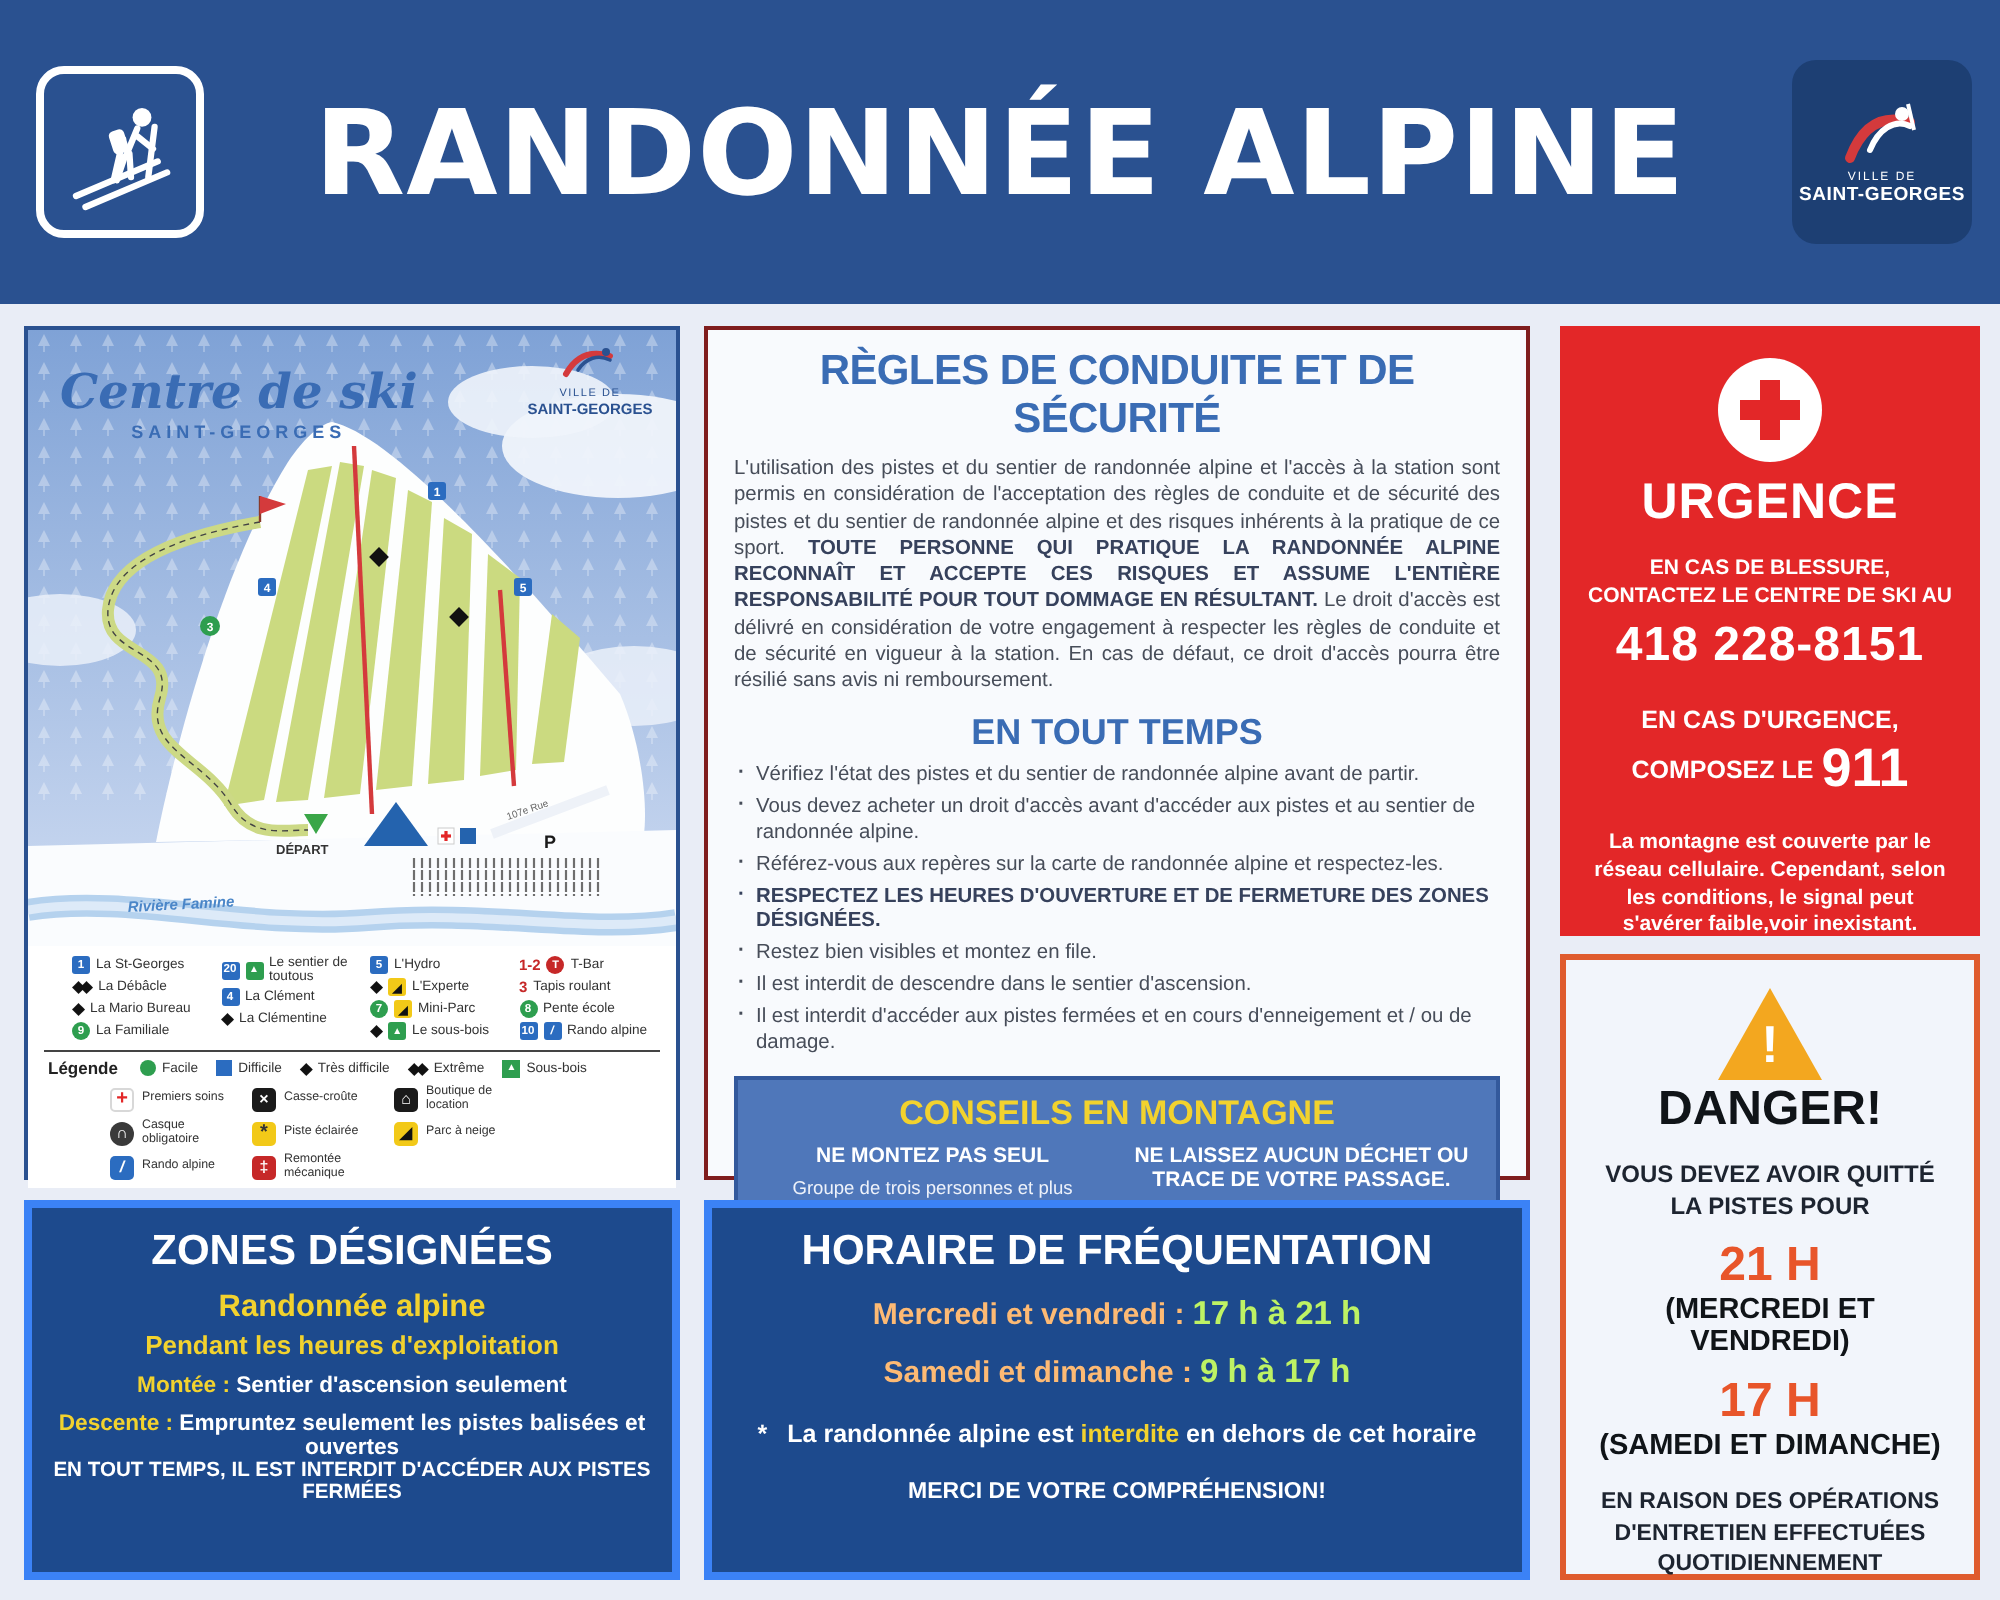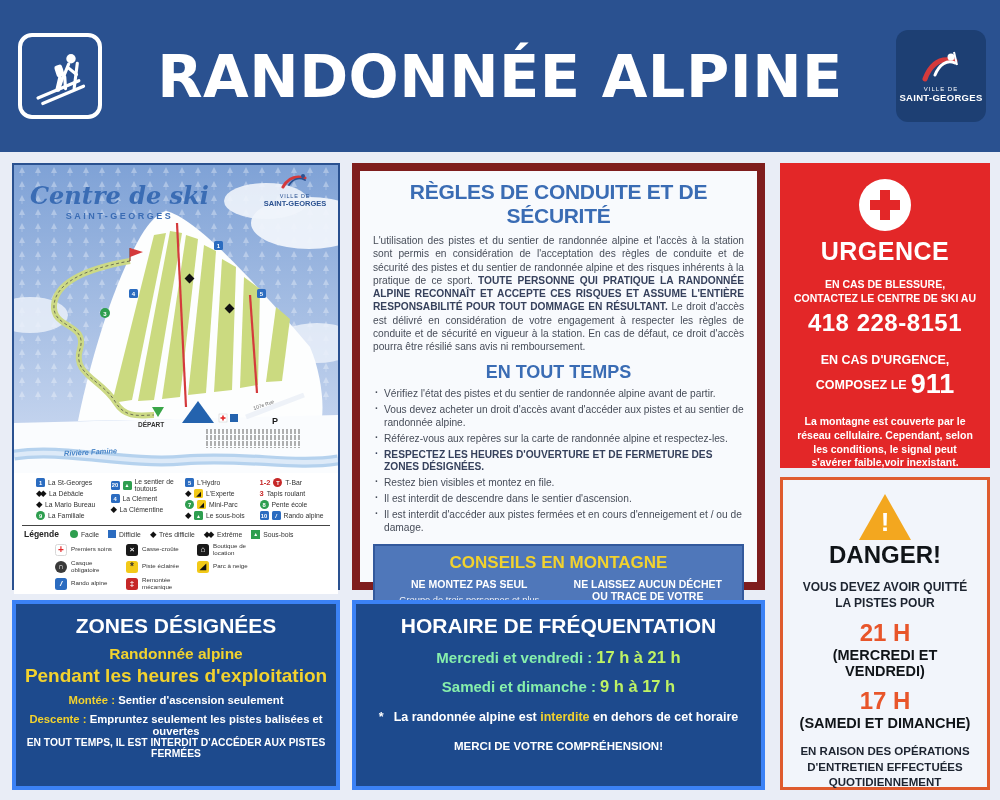--- a/index.html
+++ b/index.html
@@ -50,21 +50,21 @@
   .svc-label { font-size:6.2px; color:#333; line-height:1.05; }
   .i-aid { background:#fff; border:1px solid #d8d8d8; color:#e32728; font-size:10px; }
   .i-snack,.i-shop { background:#1a1a1a; color:#fff; }
   .i-helm { background:#3a3a3a; color:#fff; border-radius:50%; }
   .i-light { background:#f2c918; color:#333; font-size:10px; }
   .i-park2 { background:#f2c918; color:#111; }
   .i-rando { background:#2b6cc0; color:#fff; font-style:italic; }
   .i-lift2 { background:#c62828; color:#fff; }
 
   
-  .rules { position:absolute; left:352px; top:163px; width:413px; height:427px; background:#f8fafd; border:8px solid #7f1d1d; padding:9px 13px 8px 13px; }
+  .rules { position:absolute; left:352px; top:163px; width:413px; height:427px; background:#f8fafd; border:2px solid #7f1d1d; padding:9px 13px 8px 13px; }
   .rules-title { color:#3a6cb4; font-weight:800; font-size:21px; text-align:center; letter-spacing:-0.3px; }
   .rules-p { margin-top:6px; font-size:10.2px; line-height:1.3; color:#474d59; text-align:justify; }
   .rules-p b { color:#36415c; }
   .rules-sub { margin-top:9px; color:#3a6cb4; font-weight:800; font-size:18px; text-align:center; }
   .bullets { margin-top:5px; list-style:none; }
   .bullets li { position:relative; padding-left:11px; font-size:10.2px; line-height:1.26; color:#474d59; margin:3px 0; }
   .bullets li::before { content:"·"; position:absolute; left:2px; top:-1px; font-weight:bold; }
   .bullets li.bold { font-weight:bold; color:#36415c; }
   .conseils { margin-top:9px; background:#4f77ba; border:2px solid #33599c; padding:7px 12px 9px 12px; color:#fff; }
   .conseils-title { color:#f2d22e; font-weight:800; font-size:17px; text-align:center; }
@@ -94,27 +94,27 @@
   .d-time { color:#e8552a; font-weight:900; font-size:24px; margin-top:8px; }
   .d-days { font-weight:900; font-size:14.5px; margin-top:0px; color:#101418; }
   .d-note { font-weight:bold; font-size:11.5px; line-height:1.35; margin-top:13px; }
 
   
   .navy { background:#1d4a8d; border:4px solid #3b82f6; color:#fff; text-align:center; position:absolute; top:600px; height:190px; padding:10px 8px; }
   .zones { left:12px; width:328px; }
   .horaire { left:352px; width:413px; }
   .n-title { font-weight:900; font-size:21px; }
   .z-sub1 { color:#f2d22e; font-weight:800; font-size:15.5px; margin-top:7px; }
-  .z-sub2 { color:#f2d22e; font-weight:800; font-size:19px; margin-top:2px; }
+  .z-sub2 { color:#f2d22e; font-weight:800; font-size:13px; margin-top:2px; }
   .z-line { font-size:11.3px; font-weight:bold; margin-top:7px; }
   .z-line:first-of-type { margin-top:12px; }
   .ylab { color:#f2d22e; font-weight:800; }
   .z-footer { font-weight:800; font-size:10.3px; }
   .h-row { margin-top:10px; font-size:15px; }
-  .h-day { color:#86efac; font-weight:800; }
+  .h-day { color:#fdba74; font-weight:800; }
   .h-time { color:#bef264; font-weight:900; font-size:16.5px; margin-left:4px; }
   .h-note { margin-top:14px; font-size:12.5px; font-weight:bold; }
   .h-note .star { margin-right:10px; }
   .h-note .hl { color:#f2d22e; }
   .h-footer { margin-top:16px; font-size:11.5px; font-weight:bold; }
 </style>
 </head>
 <body>
 
 <div class="poster">

